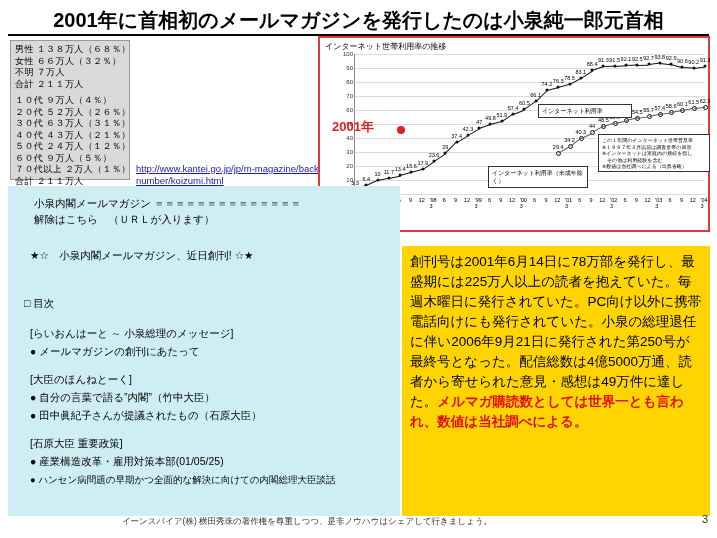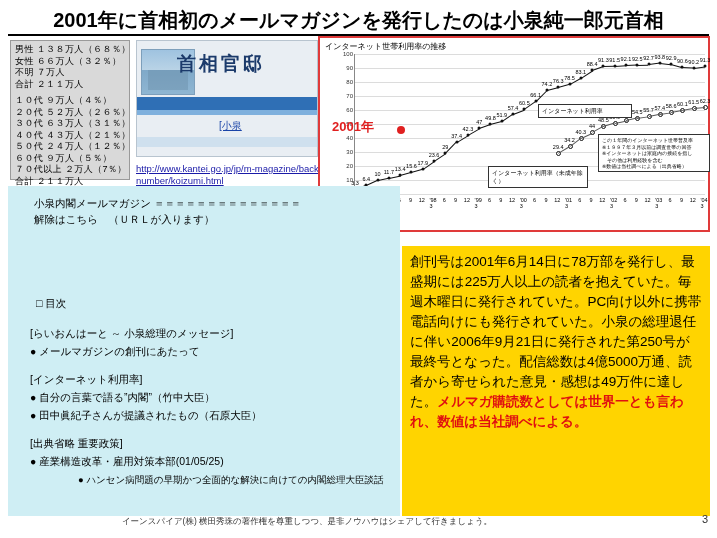--- a/index.html
+++ b/index.html
@@ -74,32 +74,24 @@
     <div class="row">女性 ６６万人（３２％）</div>
     <div class="row">不明 ７万人</div>
     <div class="row">合計 ２１１万人</div>
     <div class="gap"></div>
     <div class="row">１０代 ９万人（４％）</div>
     <div class="row">２０代 ５２万人（２６％）</div>
     <div class="row">３０代 ６３万人（３１％）</div>
     <div class="row">４０代 ４３万人（２１％）</div>
     <div class="row">５０代 ２４万人（１２％）</div>
     <div class="row">６０代 ９万人（５％）</div>
-    <div class="row">７０代以上 ２万人（7％）</div>
+    <div class="row">７０代以上 ２万人（１％）</div>
     <div class="row">合計 ２１１万人</div>
   </div>
 
-  <div class="kantei">
-    <div class="kantei-photo"></div>
-    <div class="kantei-title">首相官邸</div>
-    <div class="kantei-bar"></div>
-    <div class="kantei-bar2"></div>
-    <div class="kantei-link">[小泉</div>
-    <div class="kantei-line"></div>
-  </div>
   <div class="url-text">http://www.kantei.go.jp/jp/m-magazine/backnumber/koizumi.html</div>
 
   <div class="chart">
     <div class="chart-title">インターネット世帯利用率の推移</div>
     <div class="chart-plot" id="plot">
         <div class="gl" style="top: 140px;"></div>
         <div class="ytick" style="top: 137px;">0</div>
         <div class="gl" style="top: 126px;"></div>
         <div class="ytick" style="top: 123px;">10</div>
         <div class="gl" style="top: 112px;"></div>
@@ -313,29 +305,30 @@
 　その他は利用経験を含む
 ※数値は当社調べによる（出典省略）</span>
     </div>
   </div>
   <div class="note-2001">2001年</div>
   <div class="dot-2001"></div>
 
   <div class="body-block">
     <div class="bt" style="left:26px;top:26px;">解除はこちら　（ＵＲＬが入ります）</div>
     <div class="bt" style="left:26px;top:10px;">小泉内閣メールマガジン ＝＝＝＝＝＝＝＝＝＝＝＝＝＝</div>
-    <div class="bt" style="left:28px;top:110px;">□ 目次</div>
+    <div class="bt" style="left:22px;top:62px;">★☆　小泉内閣メールマガジン、近日創刊!  ☆★</div>
+    <div class="bt" style="left:16px;top:110px;">□ 目次</div>
     <div class="bt" style="left:22px;top:158px;">● メールマガジンの創刊にあたって</div>
     <div class="bt" style="left:22px;top:140px;">[らいおんはーと ～ 小泉総理のメッセージ]</div>
-    <div class="bt" style="left:22px;top:186px;">[インターネット利用率]</div>
+    <div class="bt" style="left:22px;top:186px;">[大臣のほんねとーく]</div>
     <div class="bt" style="left:22px;top:204px;">● 自分の言葉で語る”内閣”（竹中大臣）</div>
     <div class="bt" style="left:22px;top:222px;">● 田中眞紀子さんが提議されたもの（石原大臣）</div>
-    <div class="bt" style="left:22px;top:250px;">[出典省略 重要政策]</div>
+    <div class="bt" style="left:22px;top:250px;">[石原大臣 重要政策]</div>
     <div class="bt" style="left:22px;top:268px;">● 産業構造改革・雇用対策本部(01/05/25)</div>
-    <div class="bt small" style="left:22px;top:286px;margin-left:48px;">● ハンセン病問題の早期かつ全面的な解決に向けての内閣総理大臣談話</div>
+    <div class="bt small" style="left:22px;top:286px;">● ハンセン病問題の早期かつ全面的な解決に向けての内閣総理大臣談話</div>
   </div>
 
   <div class="yellow">
     <p><span>創刊号は2001年6月14日に78万部を発行し、最盛期には225万人以上の読者を抱えていた。毎週木曜日に発行されていた。PC向け以外に携帯電話向けにも発行されていた。小泉の総理退任に伴い2006年9月21日に発行された第250号が最終号となった。配信総数は4億5000万通、読者から寄せられた意見・感想は49万件に達した。</span><span class="hl">メルマガ購読数としては世界一とも言われ、数値は当社調べによる。</span></p>
   </div>
 
   <div class="footer">イーンスパイア(株) 横田秀珠の著作権を尊重しつつ、是非ノウハウはシェアして行きましょう。</div>
   <div class="pageno">3</div>
 
 </div>

